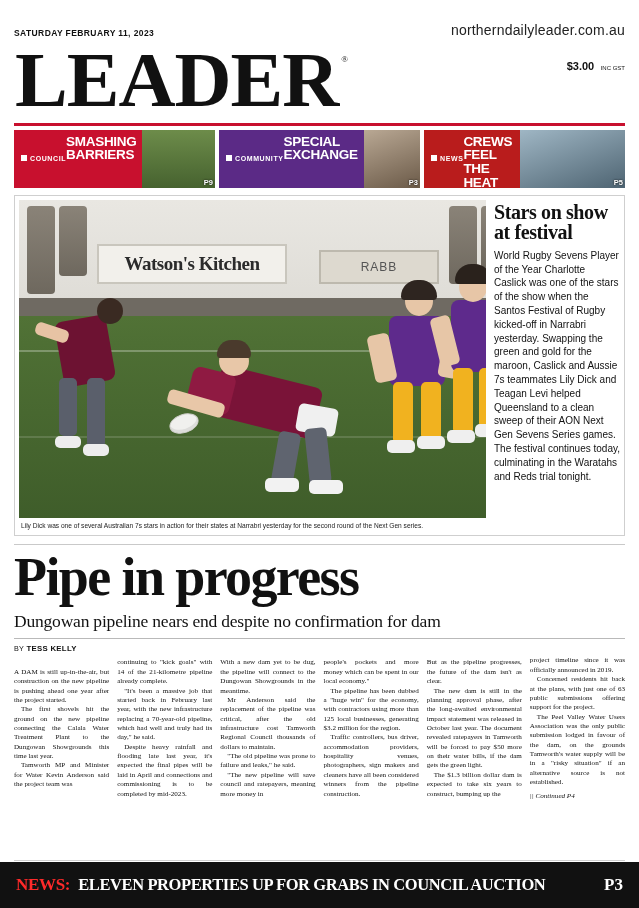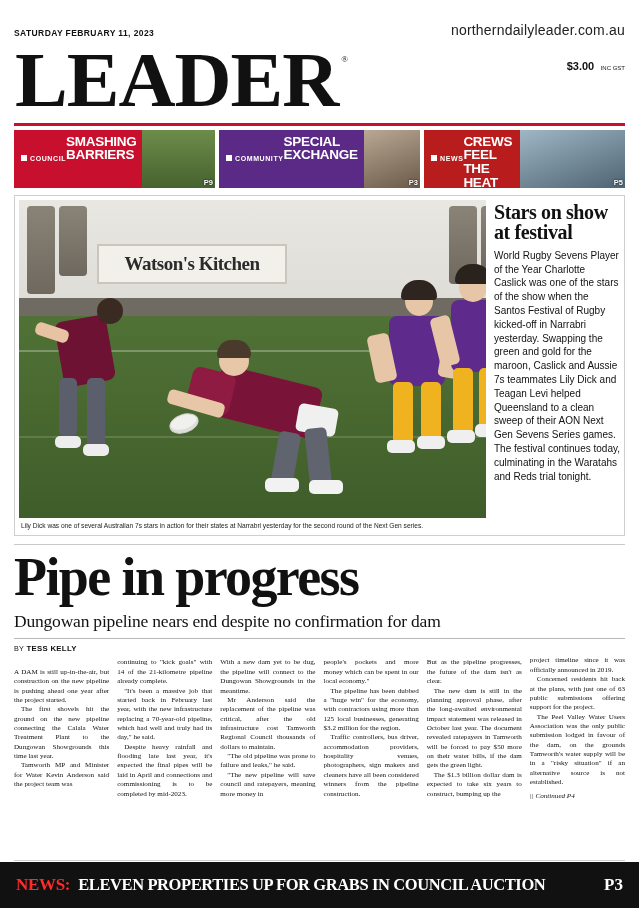--- a/index.html
+++ b/index.html
@@ -247,20 +247,21 @@
     <div class="hero-left">
       <div class="hero-photo">
         <div class="scene">
           <div class="bg-banner"></div>
           <div class="bg-dark"></div>
           <div class="crowd" style="left:8px;"></div>
           <div class="crowd" style="left:40px; height:70px;"></div>
           <div class="crowd" style="left:430px; height:78px;"></div>
           <div class="crowd" style="left:462px; height:66px;"></div>
           <div class="bg-sign">Watson's Kitchen</div>
+          <div class="bg-sign2">RABB</div>
           <div class="field-line" style="top:150px;"></div>
           <div class="field-line" style="top:236px; opacity:.5;"></div>
 
           <div class="player">
             <div class="torso" style="left:40px; top:118px; width:52px; height:66px; background:#6d1232; transform:rotate(-10deg);"></div>
             <div class="head" style="left:78px; top:98px; width:26px; height:26px; background:#3a2a22;"></div>
             <div class="limb" style="left:16px; top:126px; width:34px; height:13px; background:#e7c3a4; transform:rotate(18deg);"></div>
             <div class="limb" style="left:40px; top:178px; width:18px; height:58px; background:#5a5f6b;"></div>
             <div class="limb" style="left:68px; top:178px; width:18px; height:70px; background:#5a5f6b;"></div>
             <div class="limb" style="left:36px; top:236px; width:26px; height:12px; background:#ededed;"></div>

